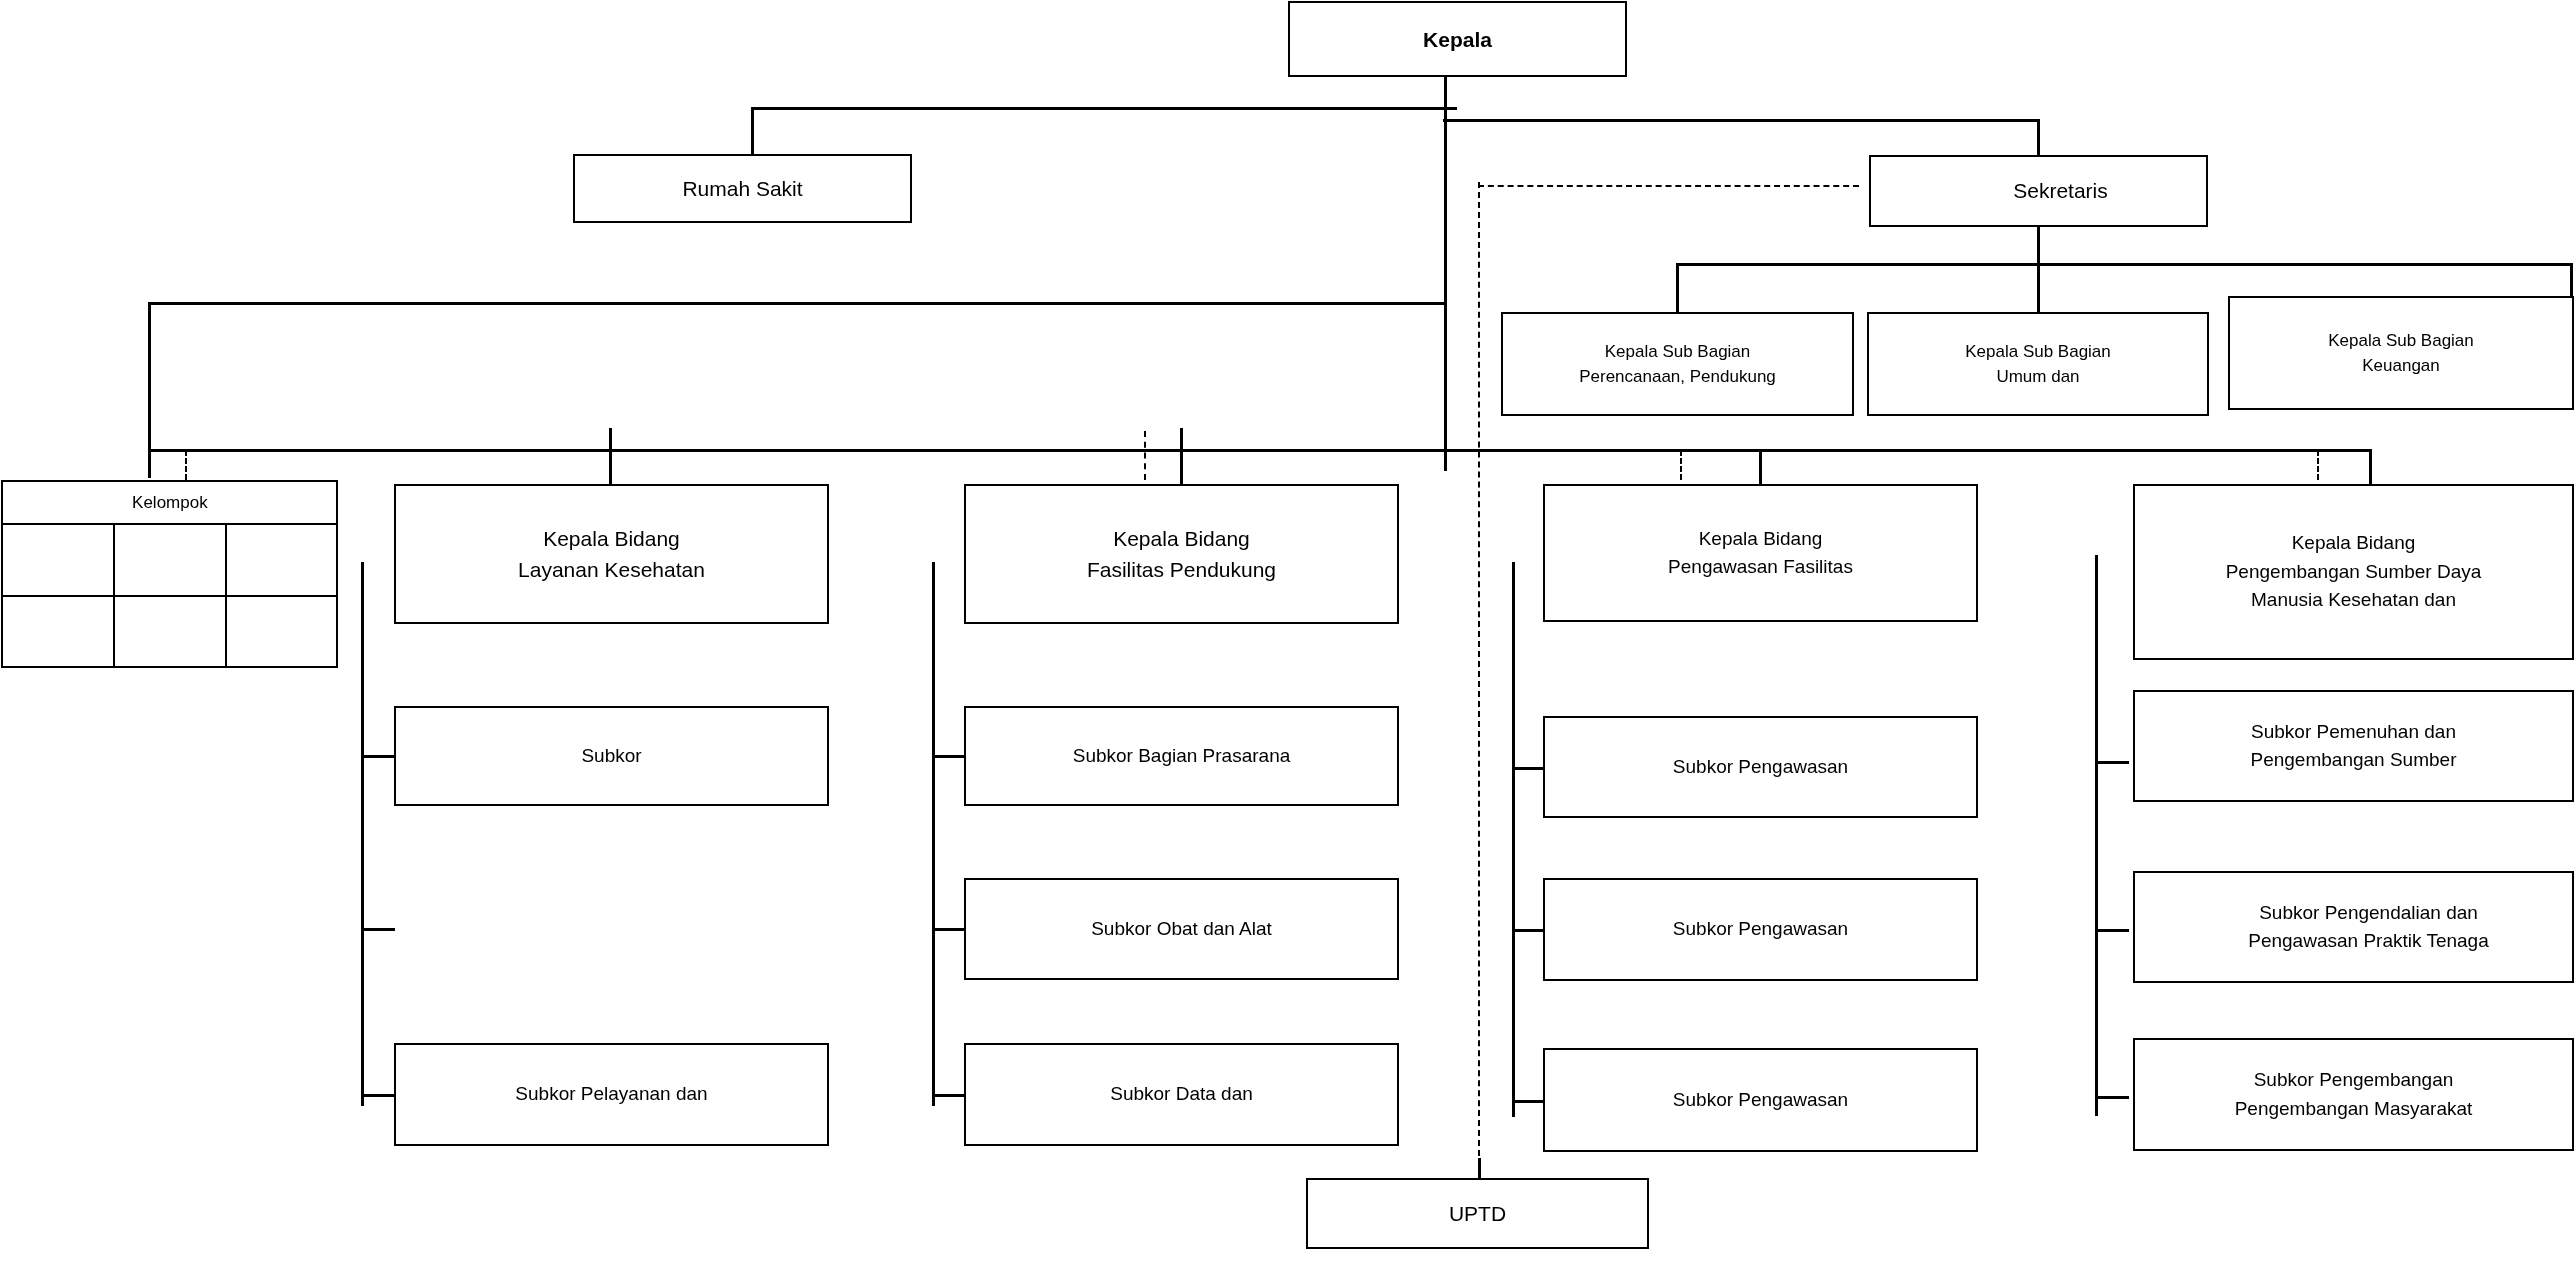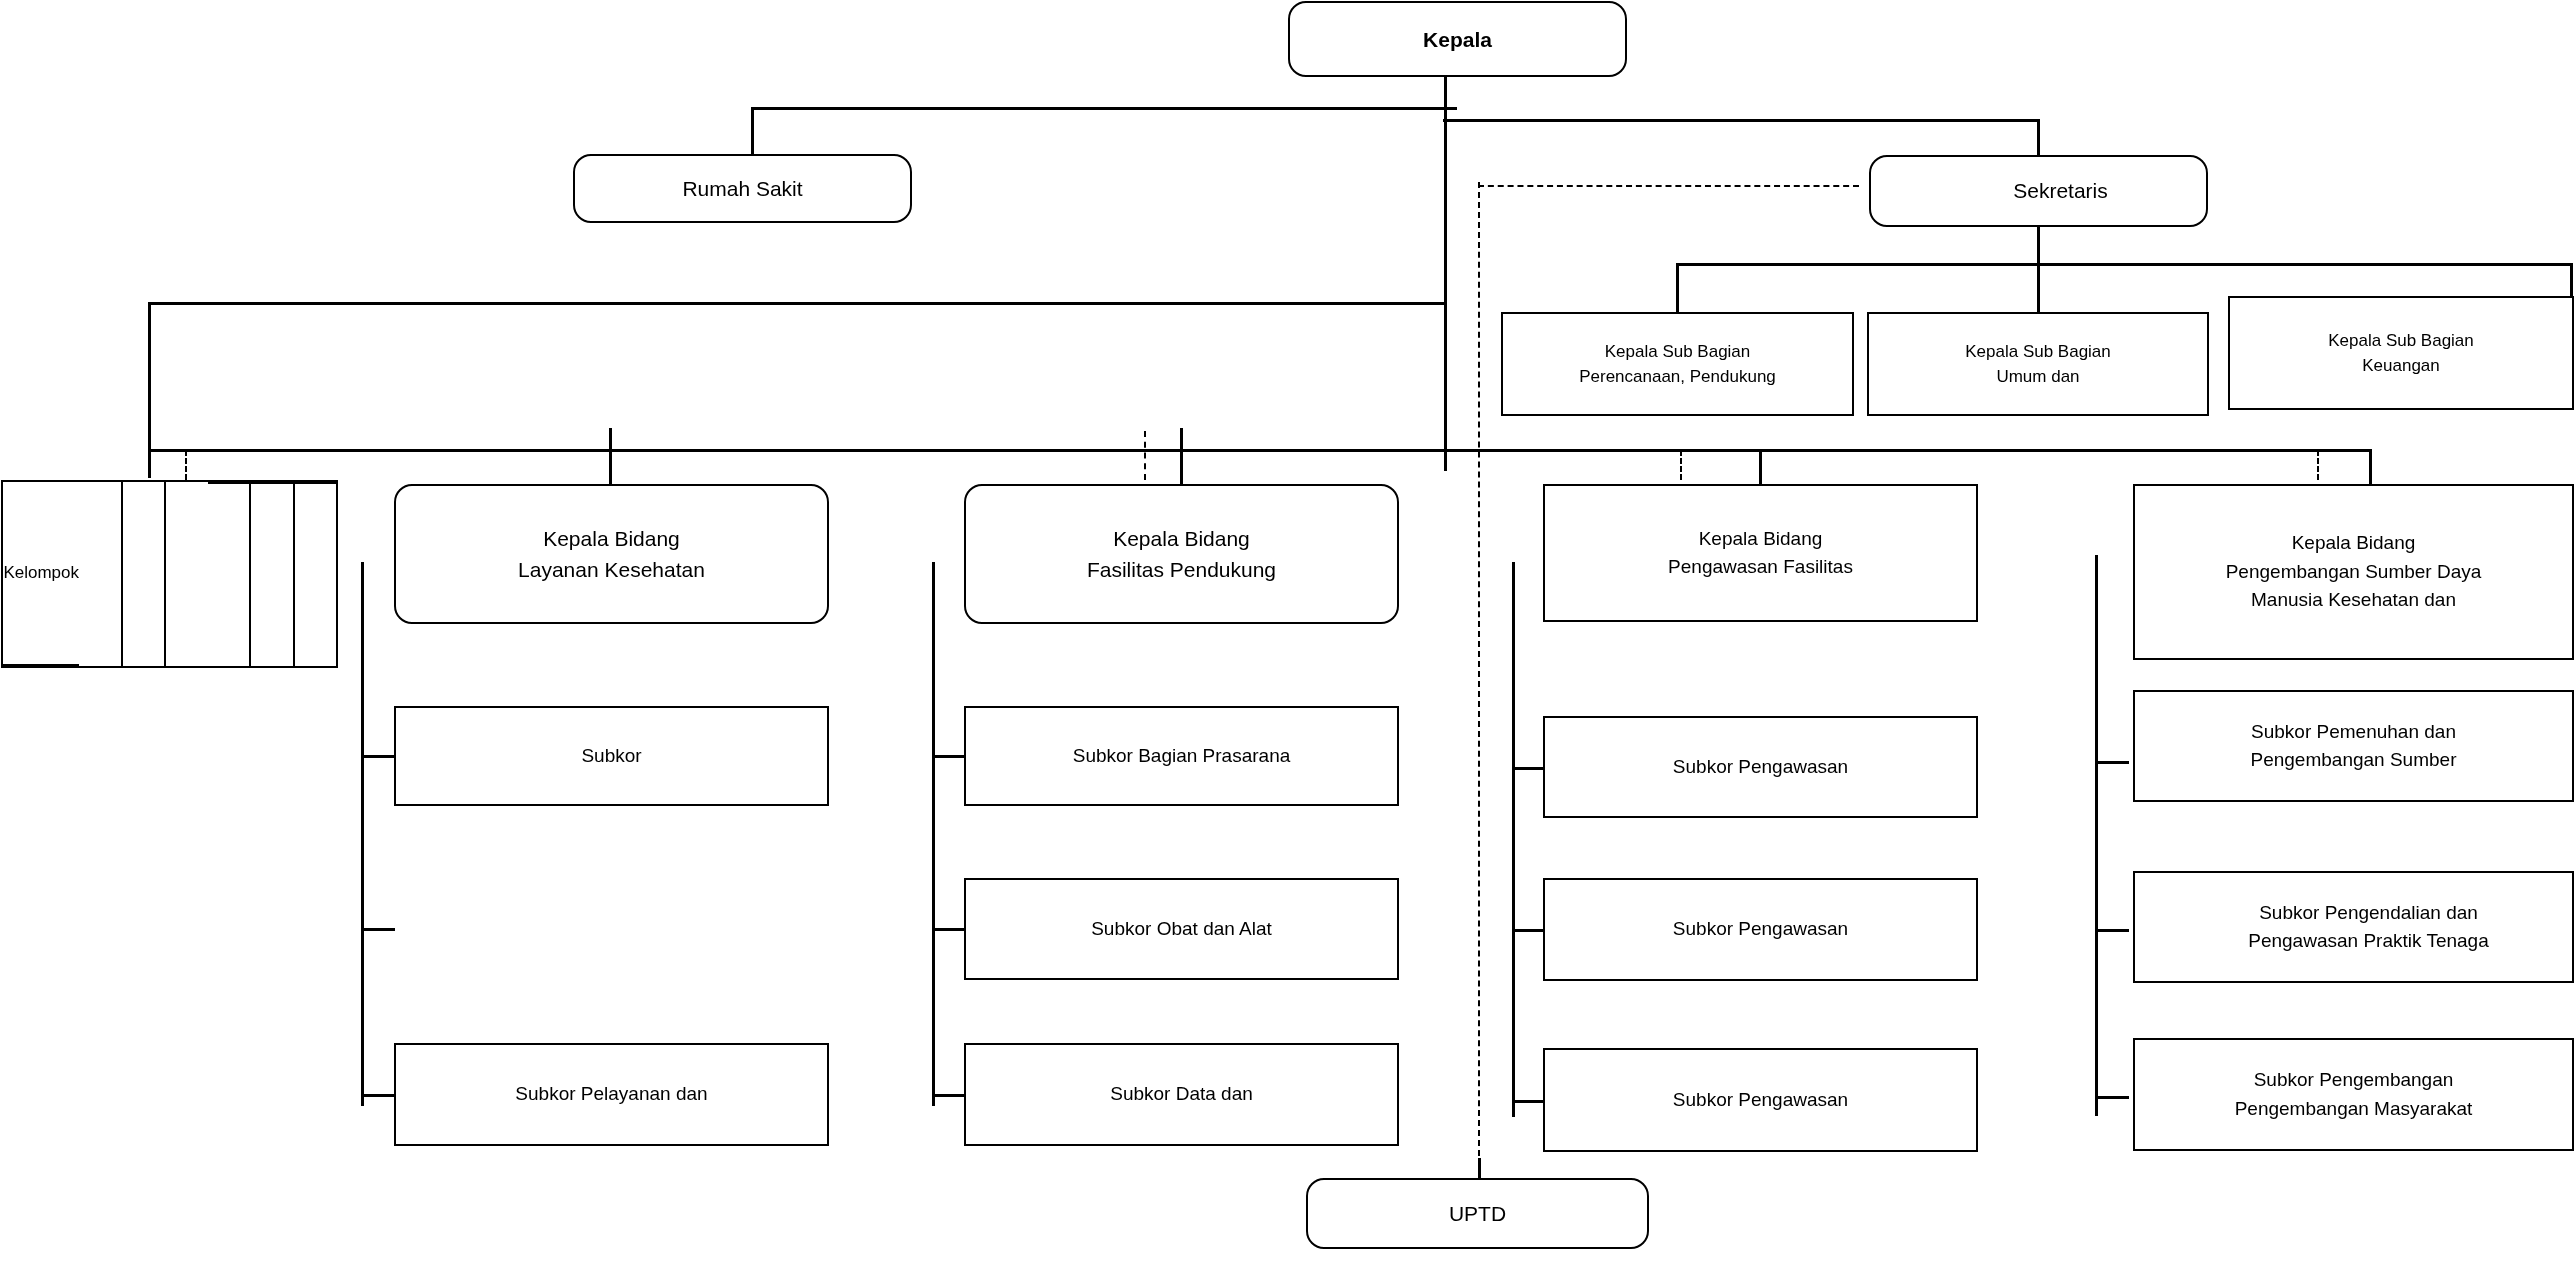--- a/index.html
+++ b/index.html
@@ -31,21 +31,21 @@
     line-height: 1.5;
     z-index: 5;
   }
   .node .line-text {
     display: block;
     white-space: nowrap;
   }
   .node.bold {
     font-weight: bold;
   }
-  .fs-lg { font-size: 21px; border-radius: 18px; }
+  .fs-lg { font-size: 21px; }
   .fs-md { font-size: 19px; }
   .fs-sm { font-size: 17px; }
 
   .connector {
     position: absolute;
     background: #000000;
     z-index: 1;
   }
   .connector.h { height: 2.8px; }
   .connector.v { width: 2.8px; }
@@ -64,21 +64,21 @@
   }
 
   
   .kelompok {
     position: absolute;
     box-sizing: border-box;
     border: 2.1px solid #000000;
     background: #ffffff;
     z-index: 5;
     display: flex;
-    flex-direction: row;
+    flex-direction: column;
   }
   .kelompok .k-title {
     flex: 0 0 41px;
     display: flex;
     align-items: center;
     justify-content: center;
     border-bottom: 2.1px solid #000000;
     font-size: 17px;
   }
   .kelompok .k-row {

